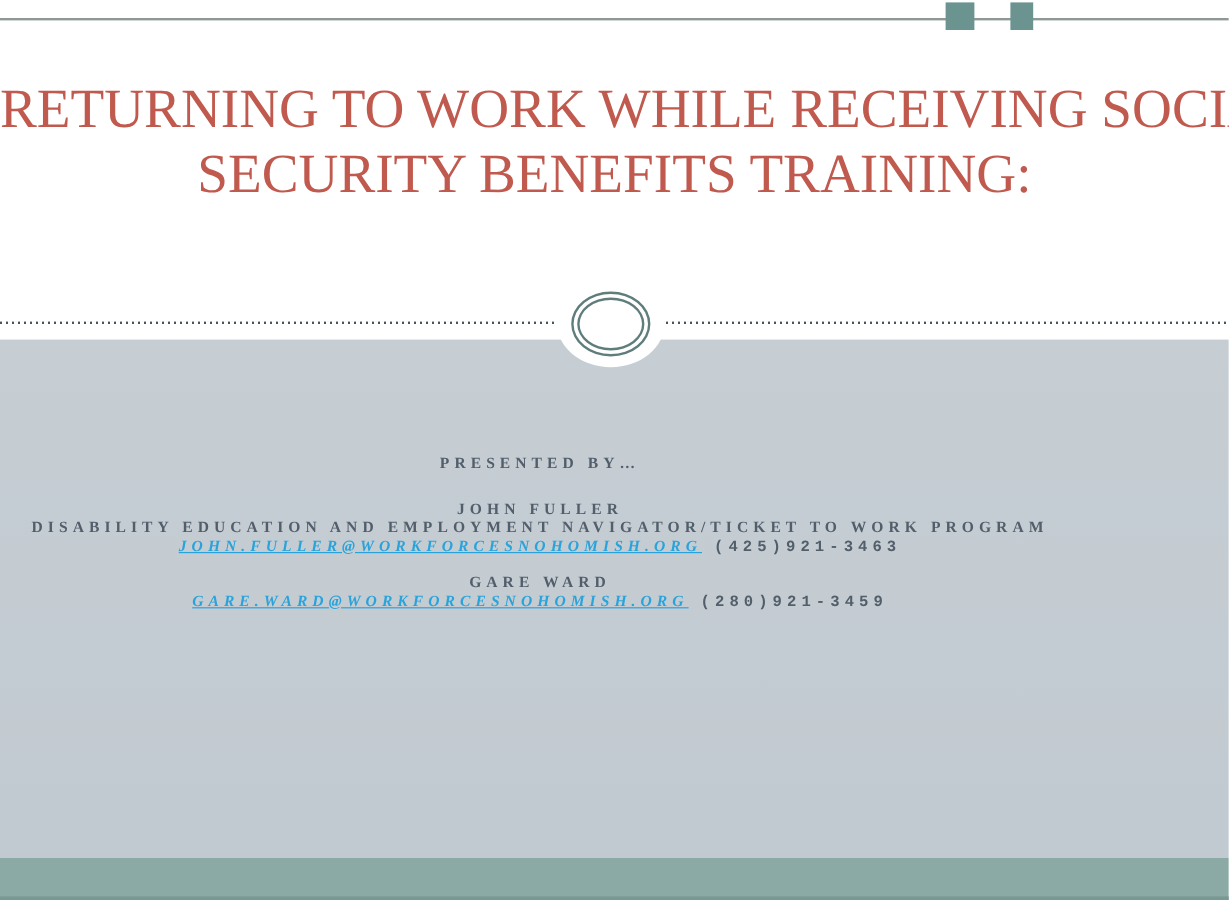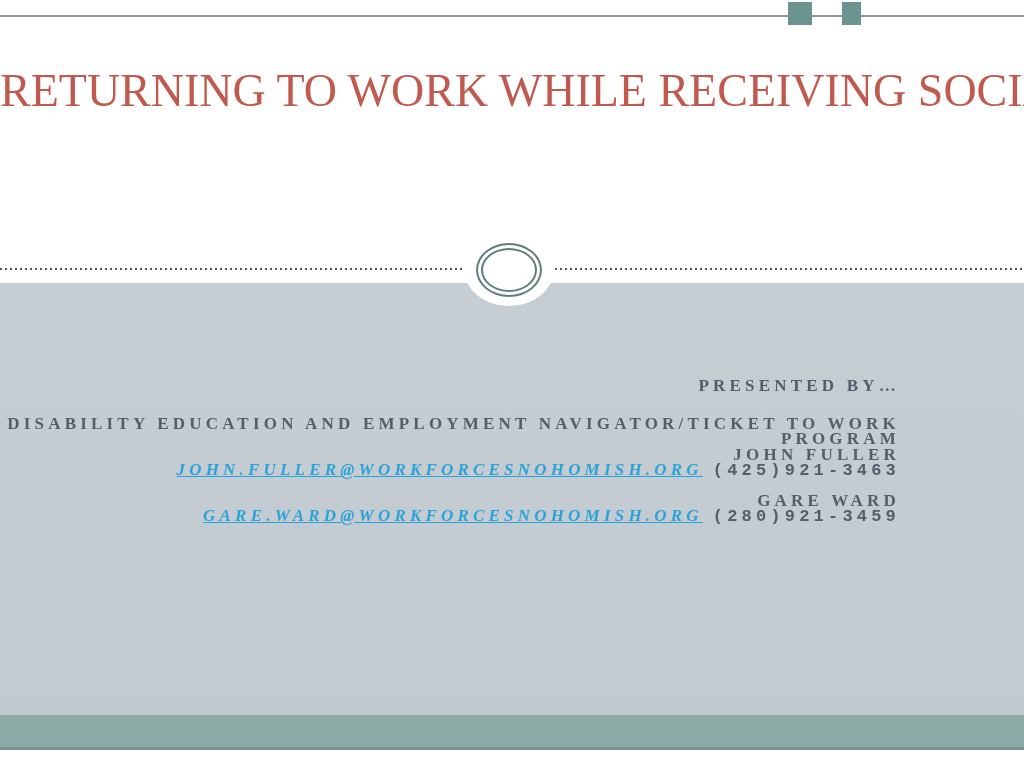--- a/index.html
+++ b/index.html
@@ -58,23 +58,23 @@
   }
   .ornament-ring-inner {
     position: absolute; left: 481px; top: 248px;
     width: 56px; height: 44px;
     border: 2px solid #5f7d7d; border-radius: 50%;
     background: #ffffff; z-index: 4;
   }
   .body-text {
     position: absolute; left: 0; top: 378px;
     width: 900px;
-    text-align: right;
+    text-align: center;
     color: #525f6b;
-    font-size: 17px;
+    font-size: 13px;
     font-weight: bold;
     letter-spacing: 4.2px;
     line-height: 15.5px;
     z-index: 5;
   }
   .presented { margin-bottom: 22px; }
   .presenter-block { margin-bottom: 14px; }
   .presenter-block:last-child { margin-bottom: 16px; }
   .email-link {
     color: #2aa3da;
@@ -92,34 +92,35 @@
 </style>
 </head>
 <body>
 
 <div class="top-rule"></div>
 <div class="accent-tab t1"></div>
 <div class="accent-tab t2"></div>
 
 <div class="title">
   <div class="line1">RETURNING TO WORK WHILE RECEIVING SOCIAL</div>
+  <div class="line2">SECURITY BENEFITS TRAINING:</div>
 </div>
 
 <div class="dotted-divider"></div>
 <div class="gray-panel"></div>
 <div class="ornament-notch"></div>
 <div class="ornament-ring-outer"></div>
 <div class="ornament-ring-inner"></div>
 
 <div class="body-text">
   <div class="presented">PRESENTED BY…</div>
 
   <div class="presenter-block">
+    <div>JOHN FULLER</div>
     <div>DISABILITY EDUCATION AND EMPLOYMENT NAVIGATOR/TICKET TO WORK PROGRAM</div>
-    <div>JOHN FULLER</div>
     <div>
       <span class="email-link">JOHN.FULLER@WORKFORCESNOHOMISH.ORG</span><span class="phone">(425)921-3463</span>
     </div>
   </div>
 
   <div class="presenter-block">
     <div>GARE WARD</div>
     <div>
       <span class="email-link">GARE.WARD@WORKFORCESNOHOMISH.ORG</span><span class="phone">(280)921-3459</span>
     </div>

